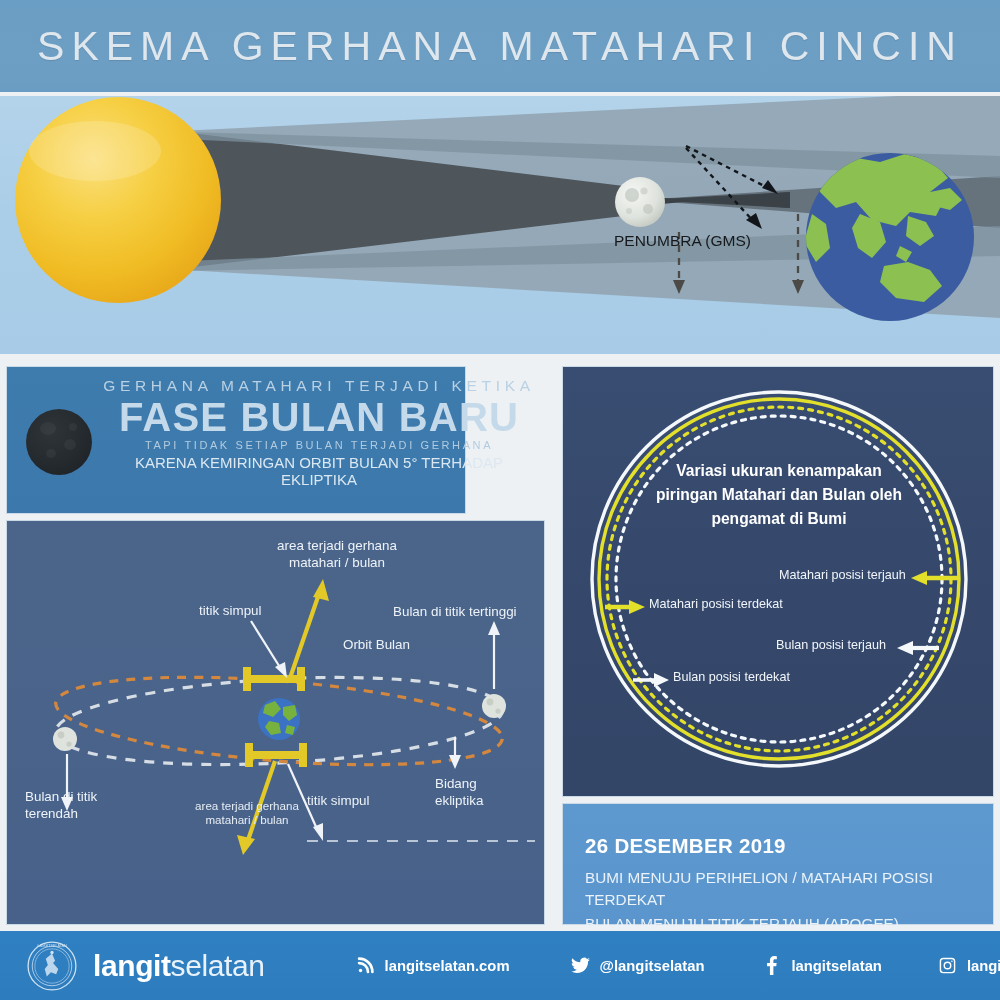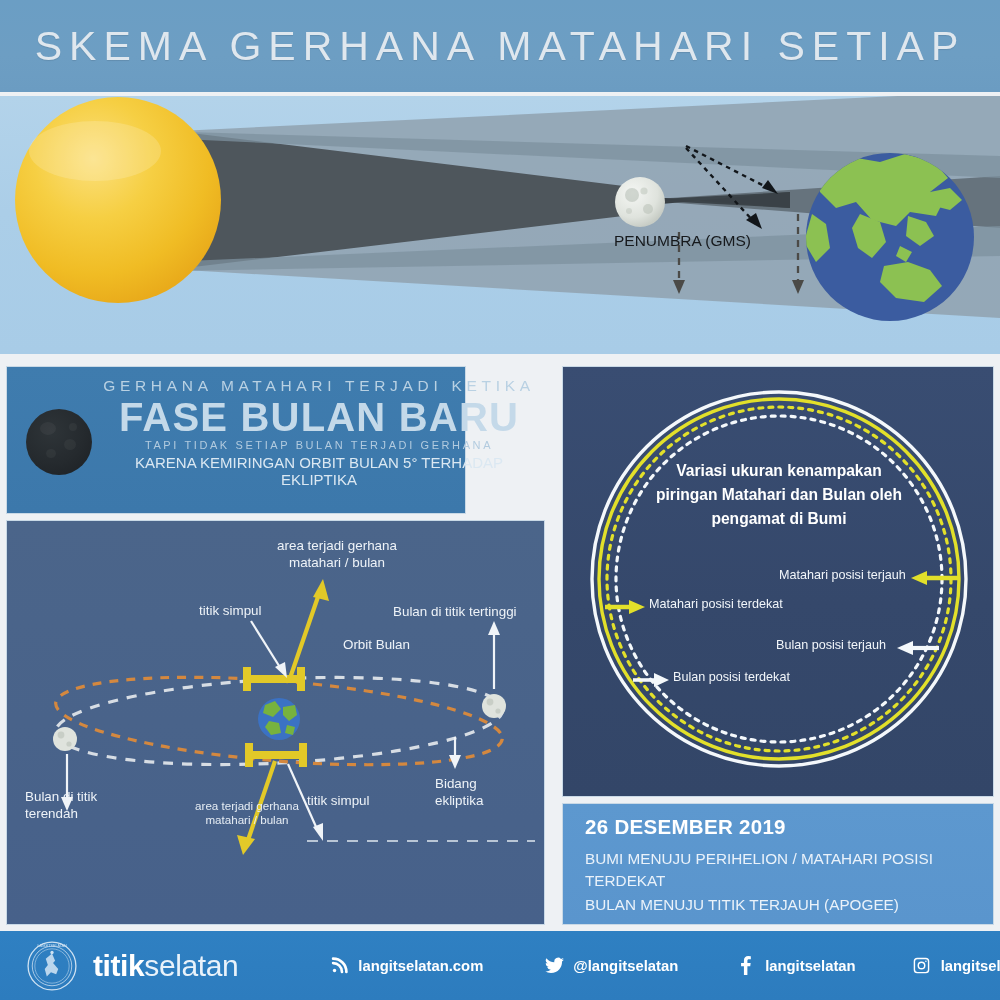--- a/index.html
+++ b/index.html
@@ -96,21 +96,21 @@
   #cl-mt-jauh  { left: 216px; top: 201px; }
   #cl-mt-dekat { left: 86px; top: 230px; }
   #cl-bl-jauh  { left: 213px; top: 271px; }
   #cl-bl-dekat { left: 110px; top: 303px; }
 
   
   #panel-date {
     position: absolute; left: 562px; top: 803px; width: 432px; height: 122px;
     background: linear-gradient(180deg, #5d98cf 0%, #5a95cd 100%);
     border: 1px solid #c9d9e6;
-    padding: 11px 0 0 22px;
+    padding: 30px 0 0 22px;
   }
   #date-head { color: #ffffff; font-size: 20.5px; font-weight: 700; letter-spacing: .3px; }
   .date-line { color: #eaf2fa; font-size: 15.3px; line-height: 1.45; margin-top: 2px; }
   #date-l1 { margin-top: 9px; }
 
   
   #footer {
     position: absolute; left: 0; top: 931px; width: 1000px; height: 69px;
     background: linear-gradient(180deg, #2f80c2 0%, #2d7cbe 100%);
     display: flex; align-items: center;
@@ -126,21 +126,21 @@
   #soc-tw  { margin-left: 60px; }
   #soc-fb  { margin-left: 57px; }
   #soc-ig  { margin-left: 55px; }
 </style>
 </head>
 <body>
 
 <div id="page">
 
   <div id="header">
-    <div id="header-title">SKEMA GERHANA MATAHARI SETIAP</div>
+    <div id="header-title">SKEMA GERHANA MATAHARI CINCIN</div>
   </div>
 
   <div id="scene">
     <svg id="scene-svg" width="1000" height="258">
       <defs>
         <radialGradient id="sunGrad" cx="38%" cy="30%" r="72%">
           <stop offset="0%" stop-color="#fbe07e"></stop>
           <stop offset="40%" stop-color="#f6cf43"></stop>
           <stop offset="78%" stop-color="#f0bc24"></stop>
           <stop offset="100%" stop-color="#e9ab1b"></stop>
@@ -376,21 +376,21 @@
         <circle cx="50" cy="50" r="46" fill="none" stroke="#cfe2f2" stroke-width="2.5"></circle>
         <circle cx="50" cy="50" r="38" fill="none" stroke="#cfe2f2" stroke-width="1.5"></circle>
         <circle cx="50" cy="50" r="33" fill="none" stroke="#cfe2f2" stroke-width="1"></circle>
         <path d="M50,26 L56,40 L52,44 L62,56 L58,66 L48,62 L40,70 L36,56 L42,48 L38,36 Z" fill="#cfe2f2" opacity="0.88"></path>
         <circle cx="50" cy="24" r="3.2" fill="#cfe2f2"></circle>
         <g fill="#cfe2f2" font-size="7" font-family="Liberation Sans, sans-serif">
           <text x="50" y="14" text-anchor="middle" transform="rotate(0 50 50)">LANGITSELATAN</text>
         </g>
       </svg>
       <div id="brand-word">
-        <span class="b1">titik</span><span class="b2">selatan</span>
+        <span class="b1">langit</span><span class="b2">selatan</span>
       </div>
     </div>
 
     <div class="social" id="soc-web">
       <span class="ico">
         <svg width="17" height="17" viewBox="0 0 24 24" fill="#ffffff">
           <circle cx="5" cy="19" r="2.4"></circle>
           <path d="M3 10.5a1.9 1.9 0 0 1 0-3.8A14.4 14.4 0 0 1 17.4 21a1.9 1.9 0 0 1-3.8 0A10.6 10.6 0 0 0 3 10.5z"></path>
           <path d="M3 4.2a1.9 1.9 0 0 1 0-3.8A20.6 20.6 0 0 1 23.6 21a1.9 1.9 0 0 1-3.8 0A16.8 16.8 0 0 0 3 4.2z"></path>
         </svg>

